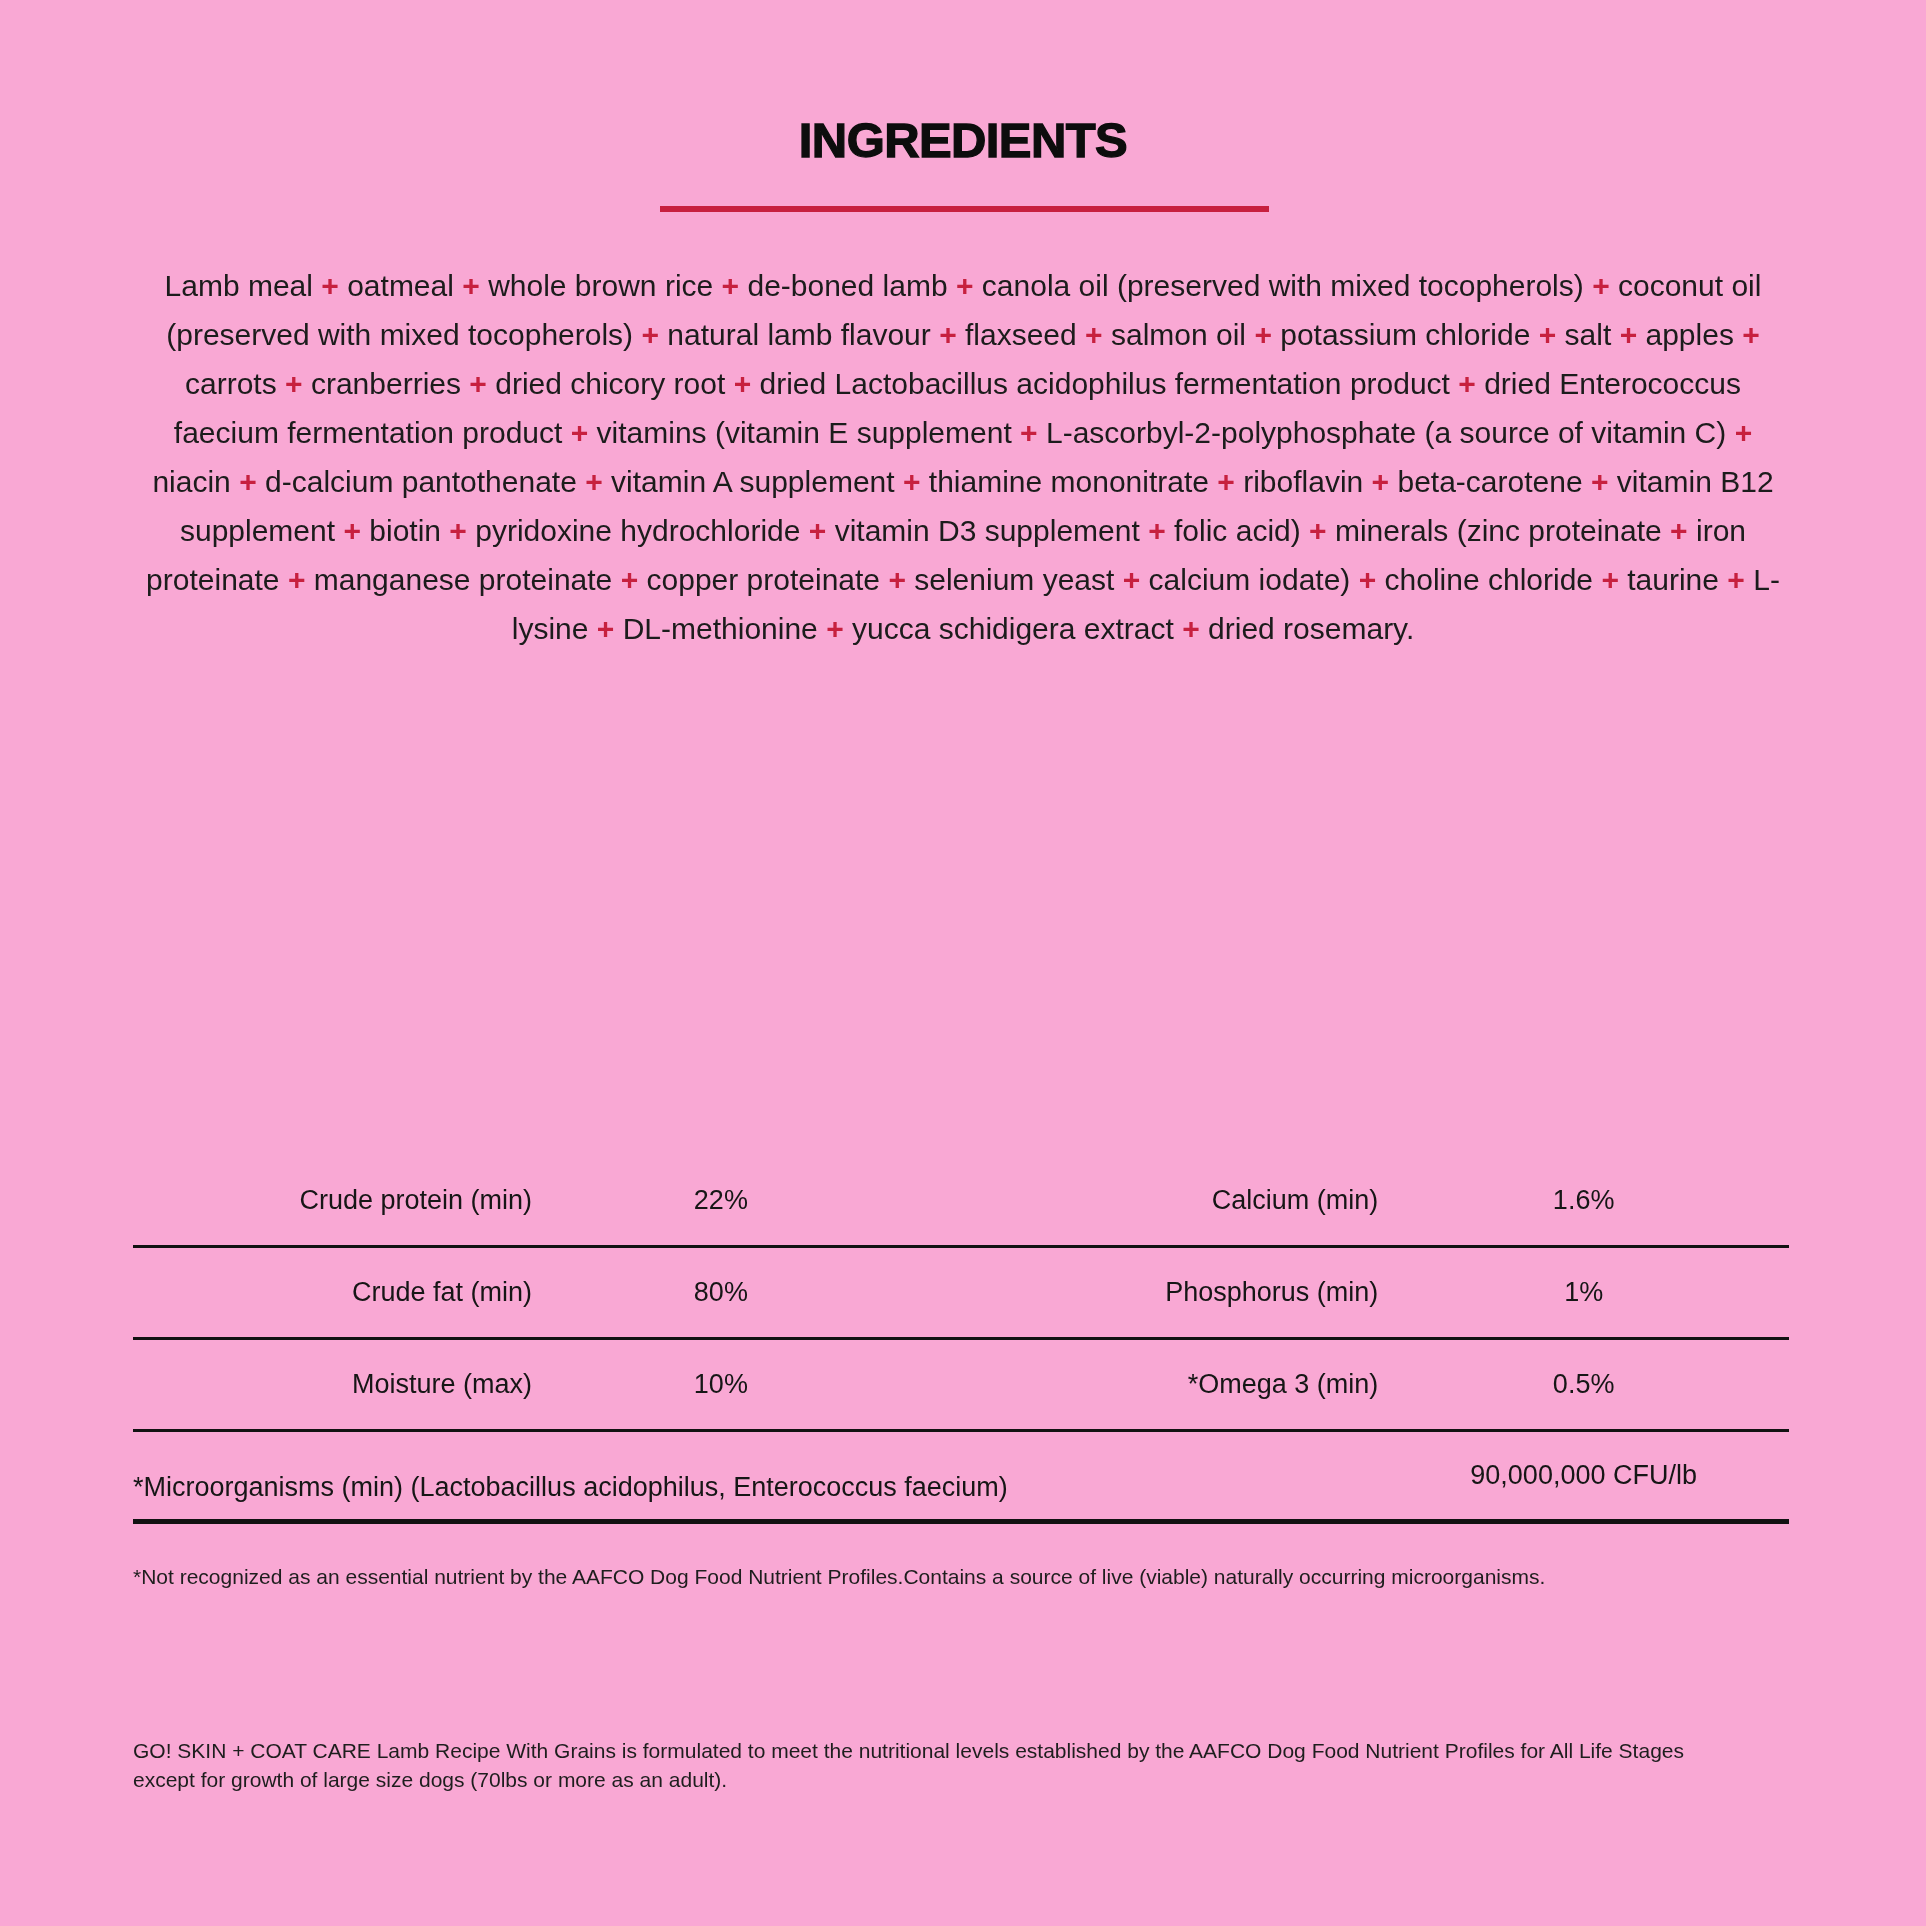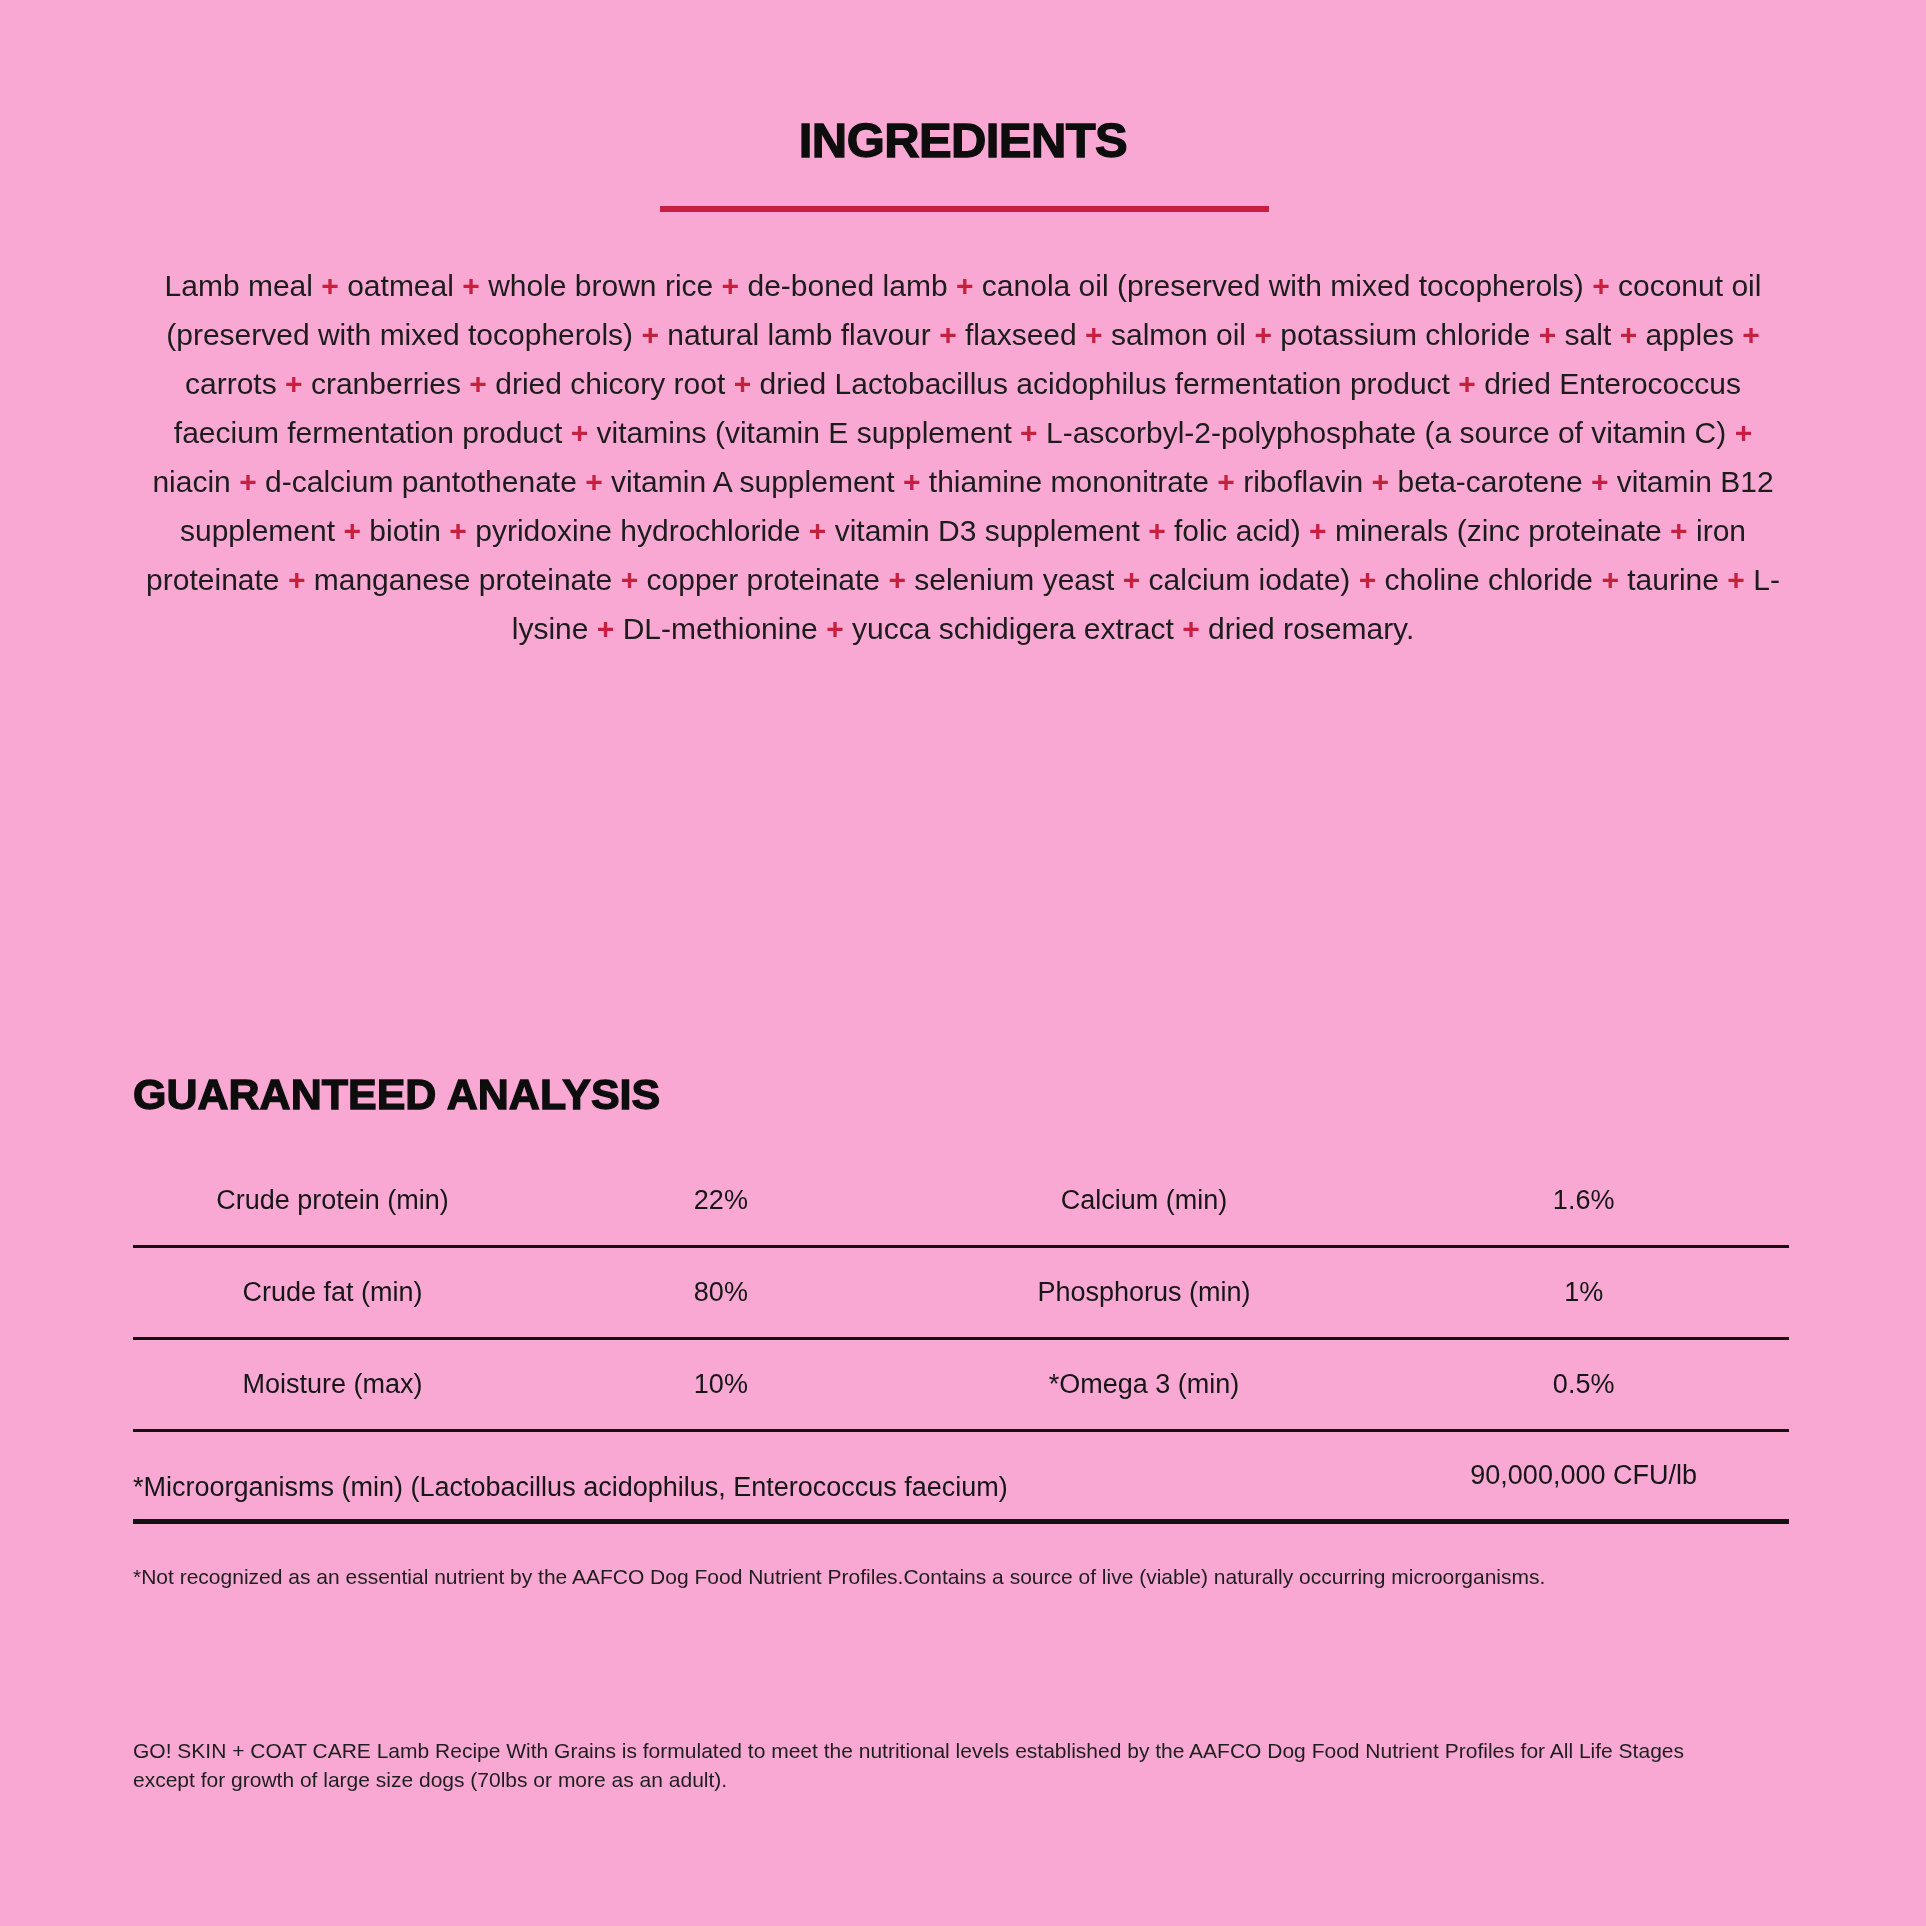--- a/index.html
+++ b/index.html
@@ -70,21 +70,21 @@
   }
   .ga-row {
     display: grid;
     grid-template-columns: 24.1% 22.8% 28.3% 24.8%;
     align-items: center;
     height: 92px;
     border-bottom: 3.2px solid var(--rule);
     font-size: 27px;
     color: #161616;
   }
-  .ga-row .cell-label { text-align: center; }
+  .ga-row .cell-label { text-align: right; }
   .ga-row .cell-value { text-align: center; }
   .ga-row-wide {
     display: grid;
     grid-template-columns: 75.2% 24.8%;
     align-items: center;
     height: 92px;
     border-bottom: 5.8px solid var(--rule);
     font-size: 27px;
     color: #161616;
   }
@@ -114,21 +114,20 @@
 </head>
 <body>
 
 <div class="page">
 
   <h1 class="title">INGREDIENTS</h1>
   <div class="title-rule"></div>
 
   <p class="ingredients"><span>Lamb meal</span> <span class="plus">+</span> <span>oatmeal</span> <span class="plus">+</span> <span>whole brown rice</span> <span class="plus">+</span> <span>de-boned lamb</span> <span class="plus">+</span> <span>canola oil (preserved with mixed tocopherols)</span> <span class="plus">+</span> <span>coconut oil (preserved with mixed tocopherols)</span> <span class="plus">+</span> <span>natural lamb flavour</span> <span class="plus">+</span> <span>flaxseed</span> <span class="plus">+</span> <span>salmon oil</span> <span class="plus">+</span> <span>potassium chloride</span> <span class="plus">+</span> <span>salt</span> <span class="plus">+</span> <span>apples</span> <span class="plus">+</span> <span>carrots</span> <span class="plus">+</span> <span>cranberries</span> <span class="plus">+</span> <span>dried chicory root</span> <span class="plus">+</span> <span>dried Lactobacillus acidophilus fermentation product</span> <span class="plus">+</span> <span>dried Enterococcus faecium fermentation product</span> <span class="plus">+</span> <span>vitamins (vitamin E supplement</span> <span class="plus">+</span> <span>L-ascorbyl-2-polyphosphate (a source of vitamin C)</span> <span class="plus">+</span> <span>niacin</span> <span class="plus">+</span> <span>d-calcium pantothenate</span> <span class="plus">+</span> <span>vitamin A supplement</span> <span class="plus">+</span> <span>thiamine mononitrate</span> <span class="plus">+</span> <span>riboflavin</span> <span class="plus">+</span> <span>beta-carotene</span> <span class="plus">+</span> <span>vitamin B12 supplement</span> <span class="plus">+</span> <span>biotin</span> <span class="plus">+</span> <span>pyridoxine hydrochloride</span> <span class="plus">+</span> <span>vitamin D3 supplement</span> <span class="plus">+</span> <span>folic acid)</span> <span class="plus">+</span> <span>minerals (zinc proteinate</span> <span class="plus">+</span> <span>iron proteinate</span> <span class="plus">+</span> <span>manganese proteinate</span> <span class="plus">+</span> <span>copper proteinate</span> <span class="plus">+</span> <span>selenium yeast</span> <span class="plus">+</span> <span>calcium iodate)</span> <span class="plus">+</span> <span>choline chloride</span> <span class="plus">+</span> <span>taurine</span> <span class="plus">+</span> <span>L-lysine</span> <span class="plus">+</span> <span>DL-methionine</span> <span class="plus">+</span> <span>yucca schidigera extract</span> <span class="plus">+</span> <span>dried rosemary.</span></p>
 
-  <h2 class="ga-heading">GUARANTEED ANALYSIS</h2>
 
   <div class="ga-table">
 
     <div class="ga-row">
         <div class="cell-label">Crude protein (min)</div>
         <div class="cell-value">22%</div>
         <div class="cell-label">Calcium (min)</div>
         <div class="cell-value">1.6%</div>
       </div>
       <div class="ga-row">

